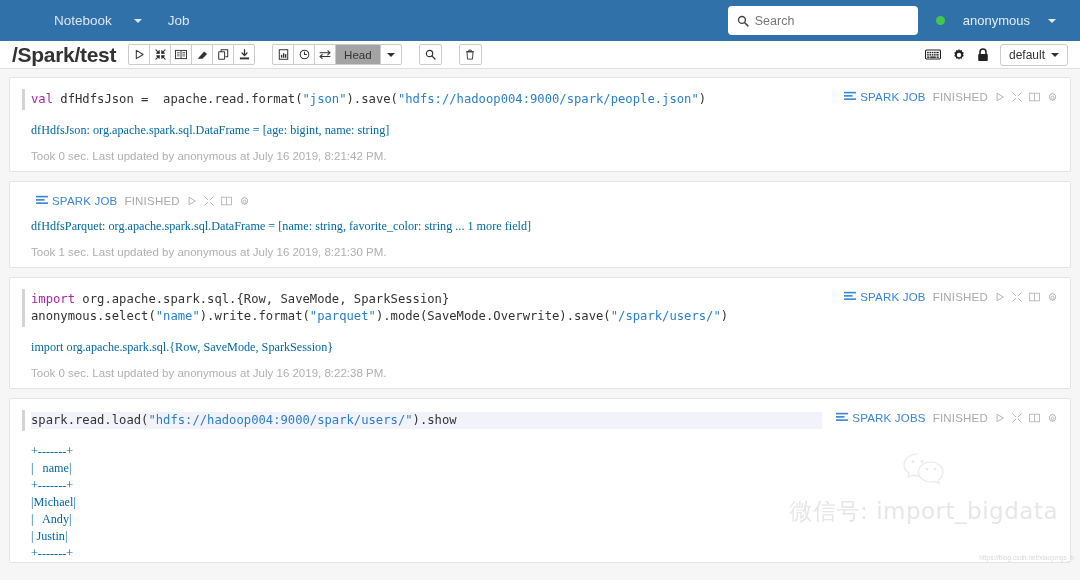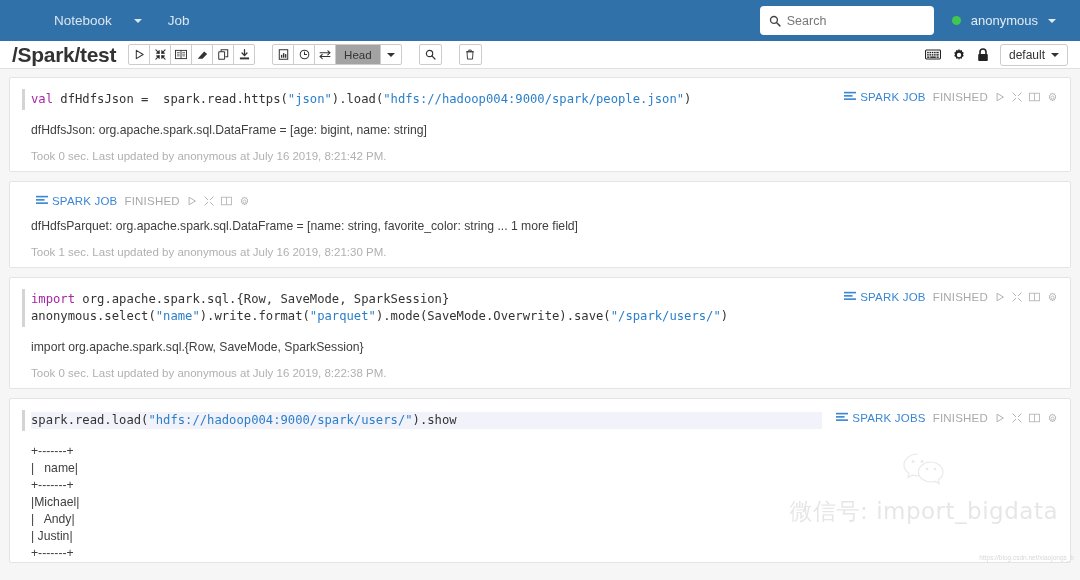--- a/index.html
+++ b/index.html
@@ -43,36 +43,36 @@
     display: inline-block;
   }
   .nav-right {
     margin-left: auto;
     display: flex; align-items: center; gap: 18px;
   }
   .search-box {
     background: #fff;
     border-radius: 4px;
     height: 29px;
-    width: 174px;
+    width: 190px;
     display: flex; align-items: center;
     padding: 4px 9px; gap: 6px;
   }
   .search-box svg { flex: none; }
   .search-input {
     border: none; outline: none;
     font-size: 12.5px;
     font-family: "Liberation Sans", sans-serif;
     color: #555;
     width: 100%;
     background: transparent;
   }
   .search-input::placeholder { color: #777; }
   .user-menu {
-    display: flex; align-items: center; gap: 10px;
+    display: flex; align-items: center; gap: 18px;
     color: #e3ecf4; font-size: 13px; cursor: pointer;
     margin-right: 10px;
   }
   .status-dot {
     width: 9px; height: 9px; border-radius: 50%;
     background: #41c74d; display: inline-block;
   }
 
   
   .toolbar {
@@ -197,24 +197,24 @@
   }
   .job-state {
     color: #a9a9a9;
     font-size: 11.5px;
     letter-spacing: 0.2px;
   }
   .para-icons { display: flex; align-items: center; gap: 7px; color: #b4b4b4; }
   .para-icons > span { cursor: pointer; display: flex; }
 
   .result {
-    font-family: Liberation Sans, sans-serif;
+    font-family: Liberation Serif, serif;
     font-size: 12.2px;
     line-height: 17px;
-    color: #404040;
+    color: #0369a1;
     padding: 11px 12px 0 21px;
     white-space: pre;
   }
   .para-footer {
     color: #b0b0b0;
     font-size: 11.5px;
     padding: 11px 12px 9px 21px;
   }
 
   
@@ -413,21 +413,21 @@
       <span class="caret" style="border-top-color:#333"></span>
     </div>
   </div>
 </div>
 
 <div class="notebook">
   <div id="paragraph-list">
       <div class="para">
         <div class="para-head">
           <div class="code-block">
-            <div class="code-line"><span class="kw">val</span><span> dfHdfsJson =  spark.read.https(</span><span class="str">"json"</span><span>).load(</span><span class="str">"hdfs://hadoop004:9000/spark/people.json"</span><span>)</span></div>
+            <div class="code-line"><span class="kw">val</span><span> dfHdfsJson =  apache.read.format(</span><span class="str">"json"</span><span>).save(</span><span class="str">"hdfs://hadoop004:9000/spark/people.json"</span><span>)</span></div>
           </div>
           <div class="para-status">
             <span class="spark-job">
               <span><svg width="12" height="10" viewBox="0 0 14 11">
                   <g fill="#3a87d4">
                     <rect x="0" y="0.6" width="14" height="1.9"></rect>
                     <rect x="0" y="4.4" width="10" height="1.9"></rect>
                     <rect x="0" y="8.2" width="14" height="1.9"></rect>
                   </g>
                 </svg></span>

